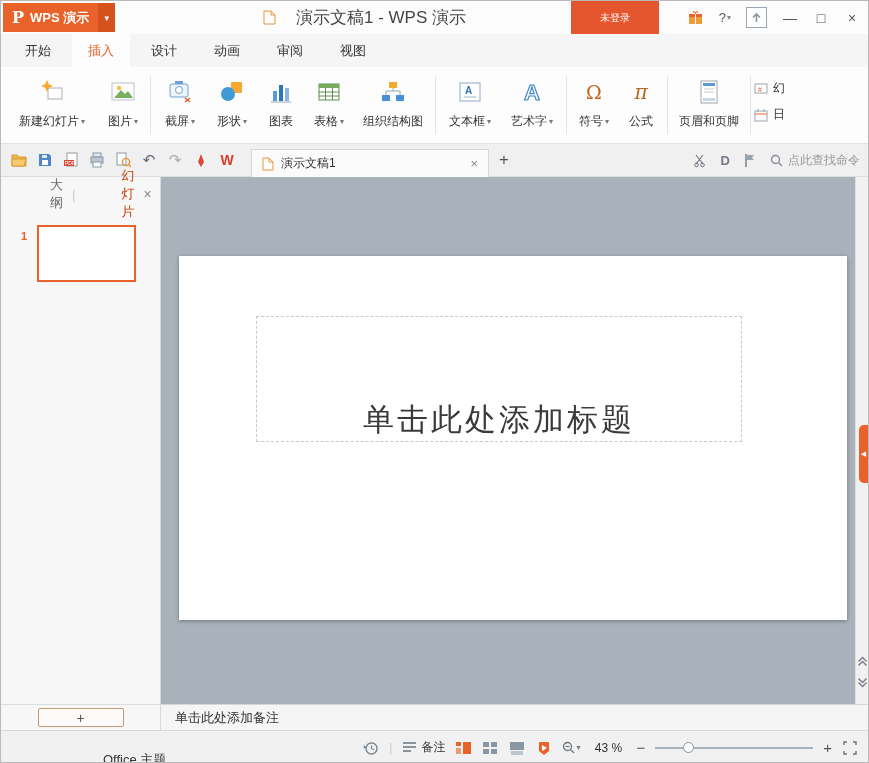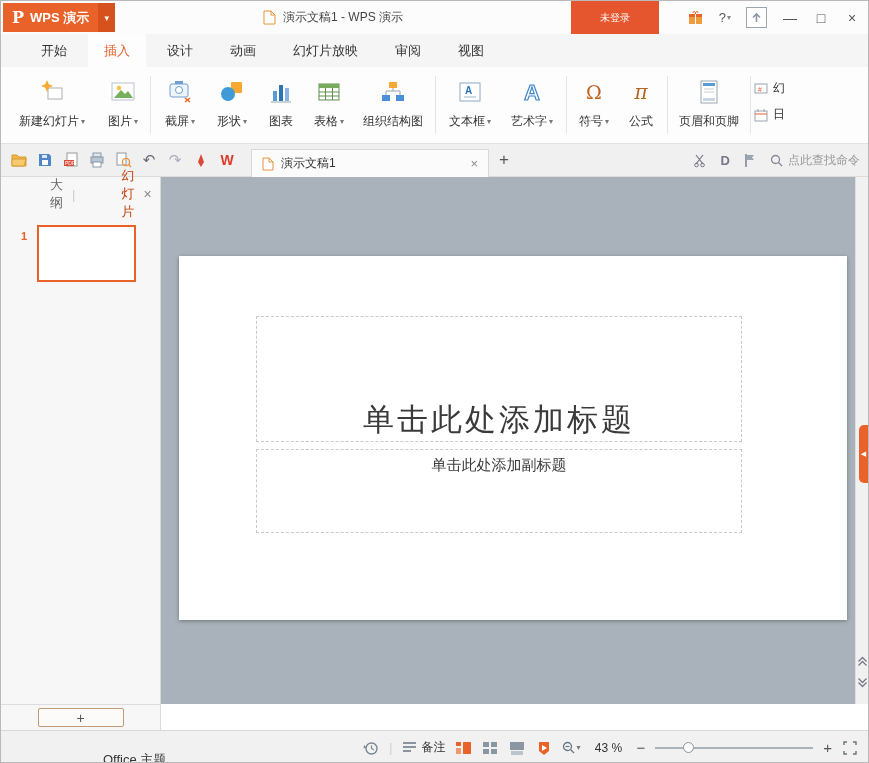--- a/index.html
+++ b/index.html
@@ -9,34 +9,34 @@
 
   
   .titlebar { position:absolute; left:0; top:0; width:100%; height:33px; background:#fcfcfc; }
   .logo { position:absolute; left:2px; top:2px; height:29px; display:flex; align-items:stretch;
           background:#e8622a; color:#fff; cursor:pointer; }
   .logo-main { display:flex; align-items:center; gap:6px; padding:0 9px; font-weight:bold; font-size:13px; }
   .logo-p { font-size:16px; font-weight:bold; font-family:"DejaVu Serif",serif; }
   .logo-dd { width:17px; display:flex; align-items:center; justify-content:center;
              background:#d5511e; font-size:9px; }
   .doc-title { position:absolute; left:262px; top:0; height:33px; display:flex; align-items:center;
-               gap:7px; font-size:12px; color:#444; }
+               gap:20px; font-size:17px; color:#444; }
   .login-btn { position:absolute; left:570px; top:0; width:88px; height:33px; background:#e5562f;
                color:#fff; display:flex; align-items:center; justify-content:center; font-size:10px; cursor:pointer; }
   .tb-right { position:absolute; right:8px; top:0; height:33px; display:flex; align-items:center; gap:15px; }
   .tb-btn { display:flex; align-items:center; justify-content:center; color:#555; font-size:14px;
             cursor:pointer; min-width:16px; }
   .help-btn { font-size:13px; color:#555; display:flex; align-items:center; gap:1px; cursor:pointer; }
   .help-dd { font-size:8px; color:#888; }
   .skin-btn { width:21px; height:21px; border:1px solid #9aa6b2; display:flex; align-items:center;
               justify-content:center; cursor:pointer; background:#fff; }
 
   
   .menurow { position:absolute; left:0; top:33px; width:100%; height:33px; background:#f5f5f5;
-             display:flex; align-items:stretch; padding-left:24px; }
+             display:flex; align-items:stretch; padding-left:8px; }
   .mtab { display:flex; align-items:center; padding:0 16px; margin-right:5px; font-size:13px;
           color:#333; cursor:pointer; }
   .mtab.active { background:#fdfdfd; color:#e8622a; }
 
   
   .ribbon { position:absolute; left:0; top:66px; width:100%; height:77px; background:#fdfdfd;
             border-bottom:1px solid #e2e2e2; display:flex; align-items:stretch; padding-left:4px; overflow:hidden; }
   .rb-item { display:flex; flex-direction:column; align-items:center; padding-top:9px; cursor:pointer; }
   .rb-icon { height:32px; display:flex; align-items:center; justify-content:center; }
   .rb-label { margin-top:5px; font-size:12px; color:#333; white-space:nowrap; display:flex;
@@ -172,21 +172,20 @@
       <span class="tb-btn">□</span>
       <span class="tb-btn">×</span>
     </div>
   </div>
 
   <div class="menurow">
     <div class="mtab">开始</div>
     <div class="mtab active">插入</div>
     <div class="mtab">设计</div>
     <div class="mtab">动画</div>
-    <div class="mtab">幻灯片放映</div>
     <div class="mtab">审阅</div>
     <div class="mtab">视图</div>
   </div>
 
   <div class="ribbon">
 
     <div class="rb-item w94">
       <span class="rb-icon">
         <svg width="26" height="26">
             <rect x="9" y="9" width="14" height="11" fill="#fff" stroke="#b0b0b0"></rect>
@@ -465,43 +464,43 @@
     <div class="lp-bottom">
       <div class="add-btn">+</div>
     </div>
   </div>
 
   <div class="canvas">
     <div class="slide">
       <div class="ph-title">
         <span>单击此处添加标题</span>
       </div>
-      <div class="ph-sub">
-        <span>单击此处添加副标题</span>
-      </div>
     </div>
     <div class="vscroll"></div>
     <div class="vs-btns">
       <span class="vs-btn">
         <svg width="11" height="11">
             <path d="M1.5 5.5L5.5 1.5l4 4M1.5 9.5l4-4 4 4" fill="none" stroke="#778" stroke-width="1.3"></path>
           </svg>
       </span>
       <span class="vs-btn">
         <svg width="11" height="11">
             <path d="M1.5 1.5l4 4 4-4M1.5 5.5l4 4 4-4" fill="none" stroke="#778" stroke-width="1.3"></path>
           </svg>
       </span>
     </div>
   </div>
 
   <div class="side-tab">
     <span>◀</span>
   </div>
 
+  <div class="notesbar">
+    <span>单击此处添加备注</span>
+  </div>
 
   <div class="statusbar">
     <div class="sb-theme">Office 主题</div>
     <div class="sb-right">
       <span class="sb-ic">
         <svg width="16" height="16">
             <circle cx="8.5" cy="8.5" r="5.5" fill="none" stroke="#7a8793" stroke-width="1.4"></circle>
             <path d="M8.5 5.5v3l2.5 1.5" stroke="#7a8793" fill="none" stroke-width="1.2"></path>
             <path d="M1 5l2.4 2.6L0.6 8.4z" fill="#7a8793"></path>
           </svg>

